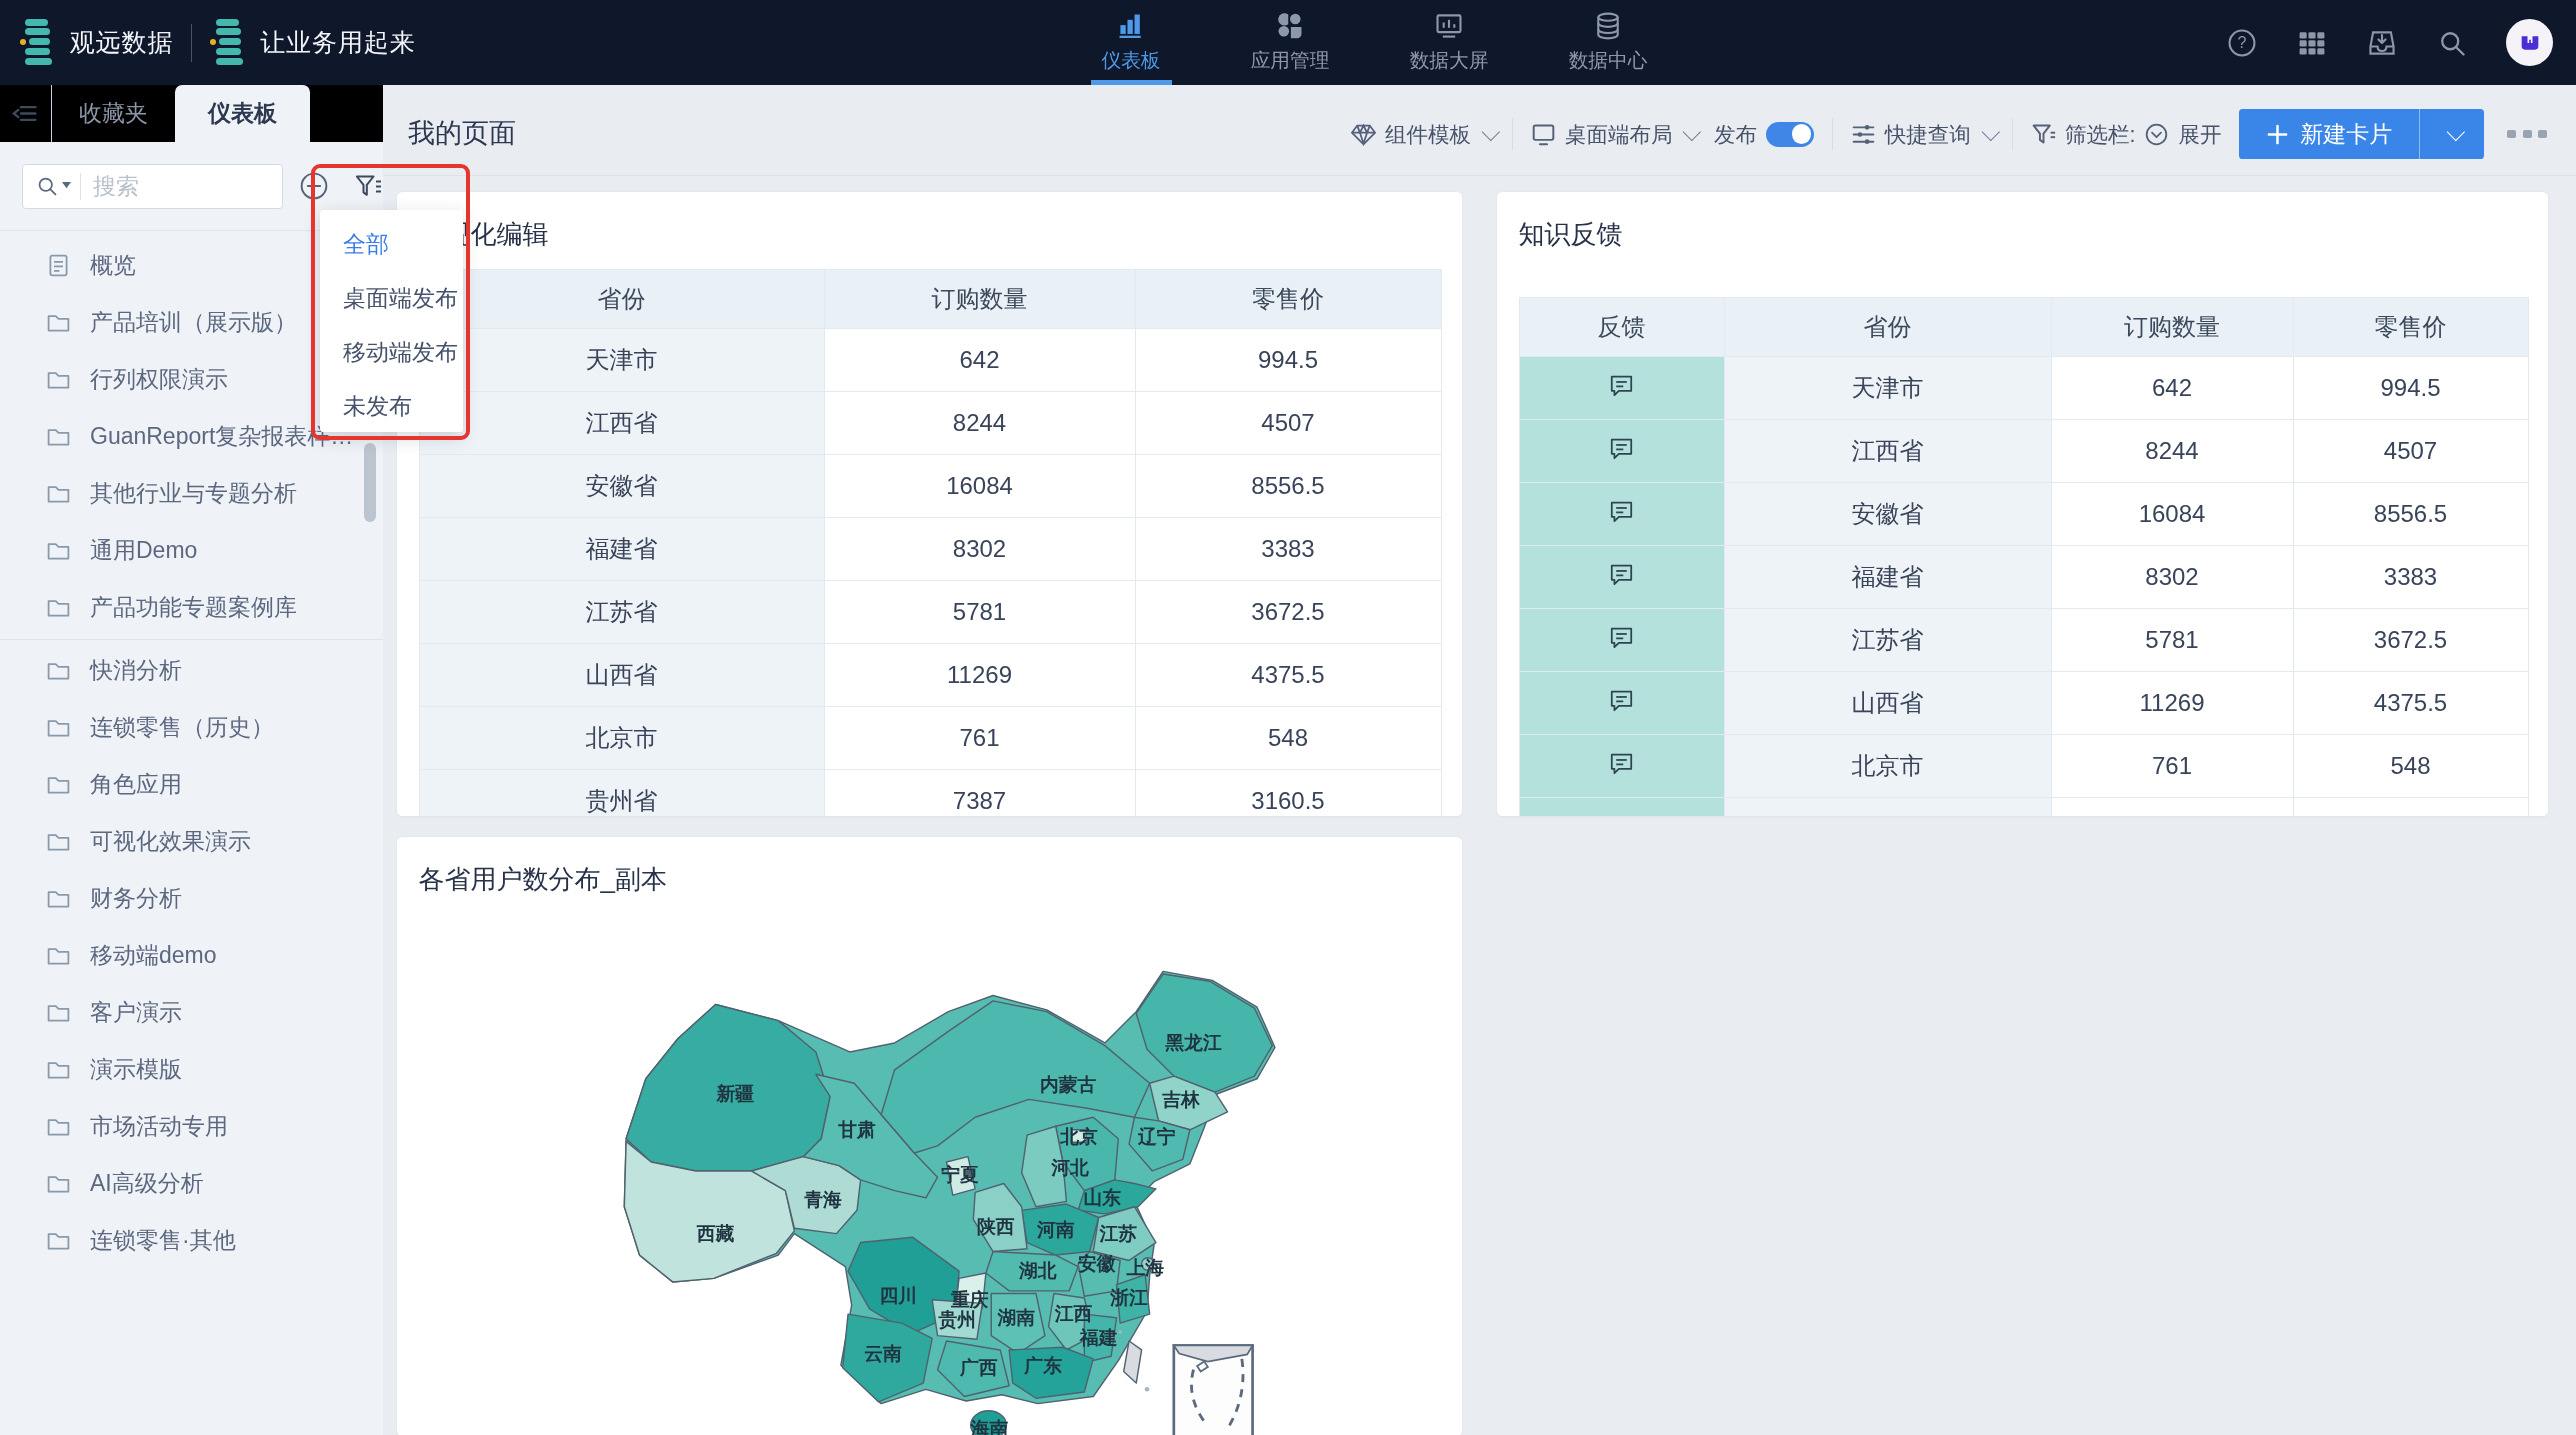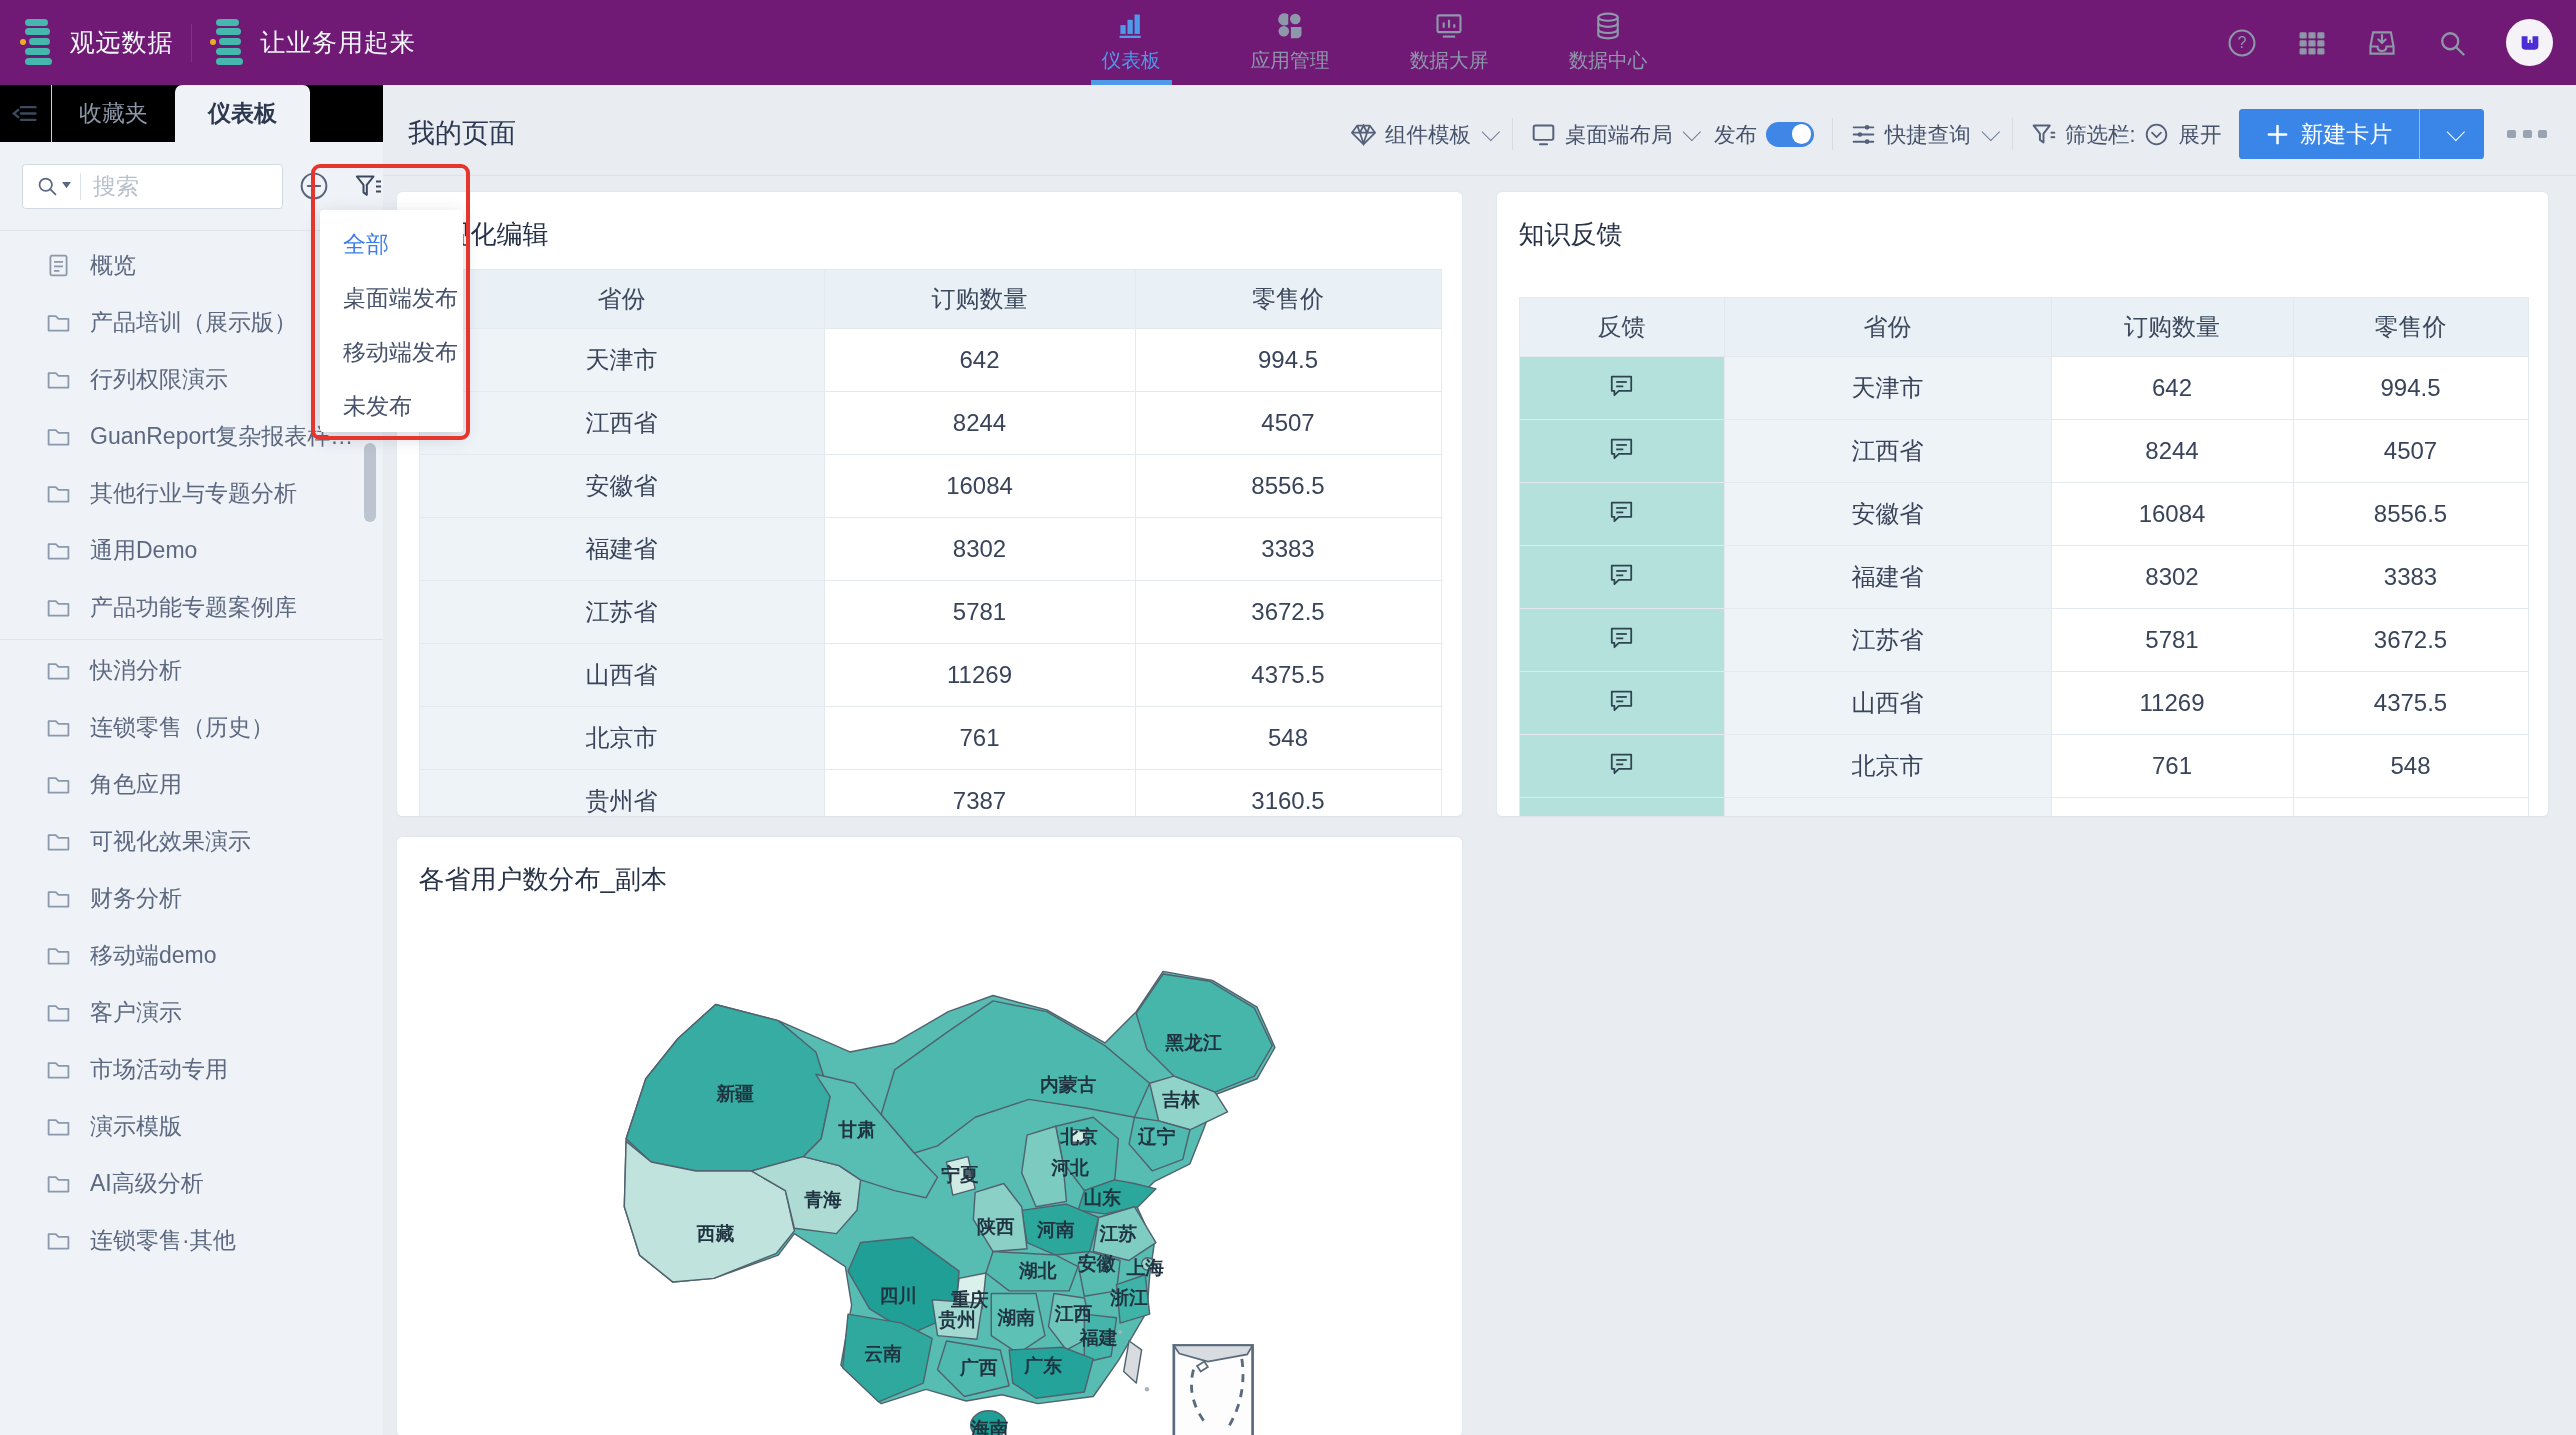--- a/index.html
+++ b/index.html
@@ -6,21 +6,21 @@
   html,body { width:2576px; height:1436px; }
   body {
     position:relative; overflow:hidden;
     background:#e9edf2;
     font-family:"Liberation Sans","DejaVu Sans",sans-serif;
     color:#39445a;
   }
   svg { display:block; }
 
   
-  .navbar { position:absolute; left:0; top:0; width:2576px; height:85px; background:#701a75; z-index:30; }
+  .navbar { position:absolute; left:0; top:0; width:2576px; height:85px; background:#0f172a; z-index:30; }
   .brand-wrap { position:absolute; left:19.7px; top:0; height:85px; display:flex; align-items:center; gap:18px; }
   .logo { width:32px; height:48px; position:relative; }
   .logo .bar { position:absolute; left:5.4px; height:7.2px; border-radius:3.6px; background:#45b8ae; }
   .logo .dot { position:absolute; left:0; top:20.6px; width:6.3px; height:6.3px; border-radius:50%; background:#e8b021; }
   .brand-text { color:#f2f5f9; font-size:25px; letter-spacing:0.9px; }
   .brand-divider { width:0.9px; height:38px; background:#4a5465; }
   .nav-tabs { position:absolute; left:1081px; top:0; height:85px; display:flex; align-items:center; gap:59px; }
   .nav-tab { position:relative; height:85px; width:100px; display:flex; flex-direction:column; align-items:center; justify-content:center; gap:6.3px; color:#8e98ab; cursor:pointer; }
   .nav-tab .ticon { width:30px; height:30px; }
   .nav-tab .tlabel { font-size:19.7px; }
@@ -372,29 +372,29 @@
           </svg>
         </span>
         <span>客户演示</span>
       </div>
       <div class="side-item">
         <span class="iico">
           <svg viewBox="0 0 30 30" width="27" height="27" fill="none" stroke="currentColor" stroke-width="2">
             <path d="M4 8 h8 l3 3 h11 v13 h-22 z" stroke-linejoin="round"></path>
           </svg>
         </span>
+        <span>演示模版</span>
+      </div>
+      <div class="side-item">
+        <span class="iico">
+          <svg viewBox="0 0 30 30" width="27" height="27" fill="none" stroke="currentColor" stroke-width="2">
+            <path d="M4 8 h8 l3 3 h11 v13 h-22 z" stroke-linejoin="round"></path>
+          </svg>
+        </span>
         <span>市场活动专用</span>
-      </div>
-      <div class="side-item">
-        <span class="iico">
-          <svg viewBox="0 0 30 30" width="27" height="27" fill="none" stroke="currentColor" stroke-width="2">
-            <path d="M4 8 h8 l3 3 h11 v13 h-22 z" stroke-linejoin="round"></path>
-          </svg>
-        </span>
-        <span>演示模版</span>
       </div>
       <div class="side-item">
         <span class="iico">
           <svg viewBox="0 0 30 30" width="27" height="27" fill="none" stroke="currentColor" stroke-width="2">
             <path d="M4 8 h8 l3 3 h11 v13 h-22 z" stroke-linejoin="round"></path>
           </svg>
         </span>
         <span>AI高级分析</span>
       </div>
       <div class="side-item">

